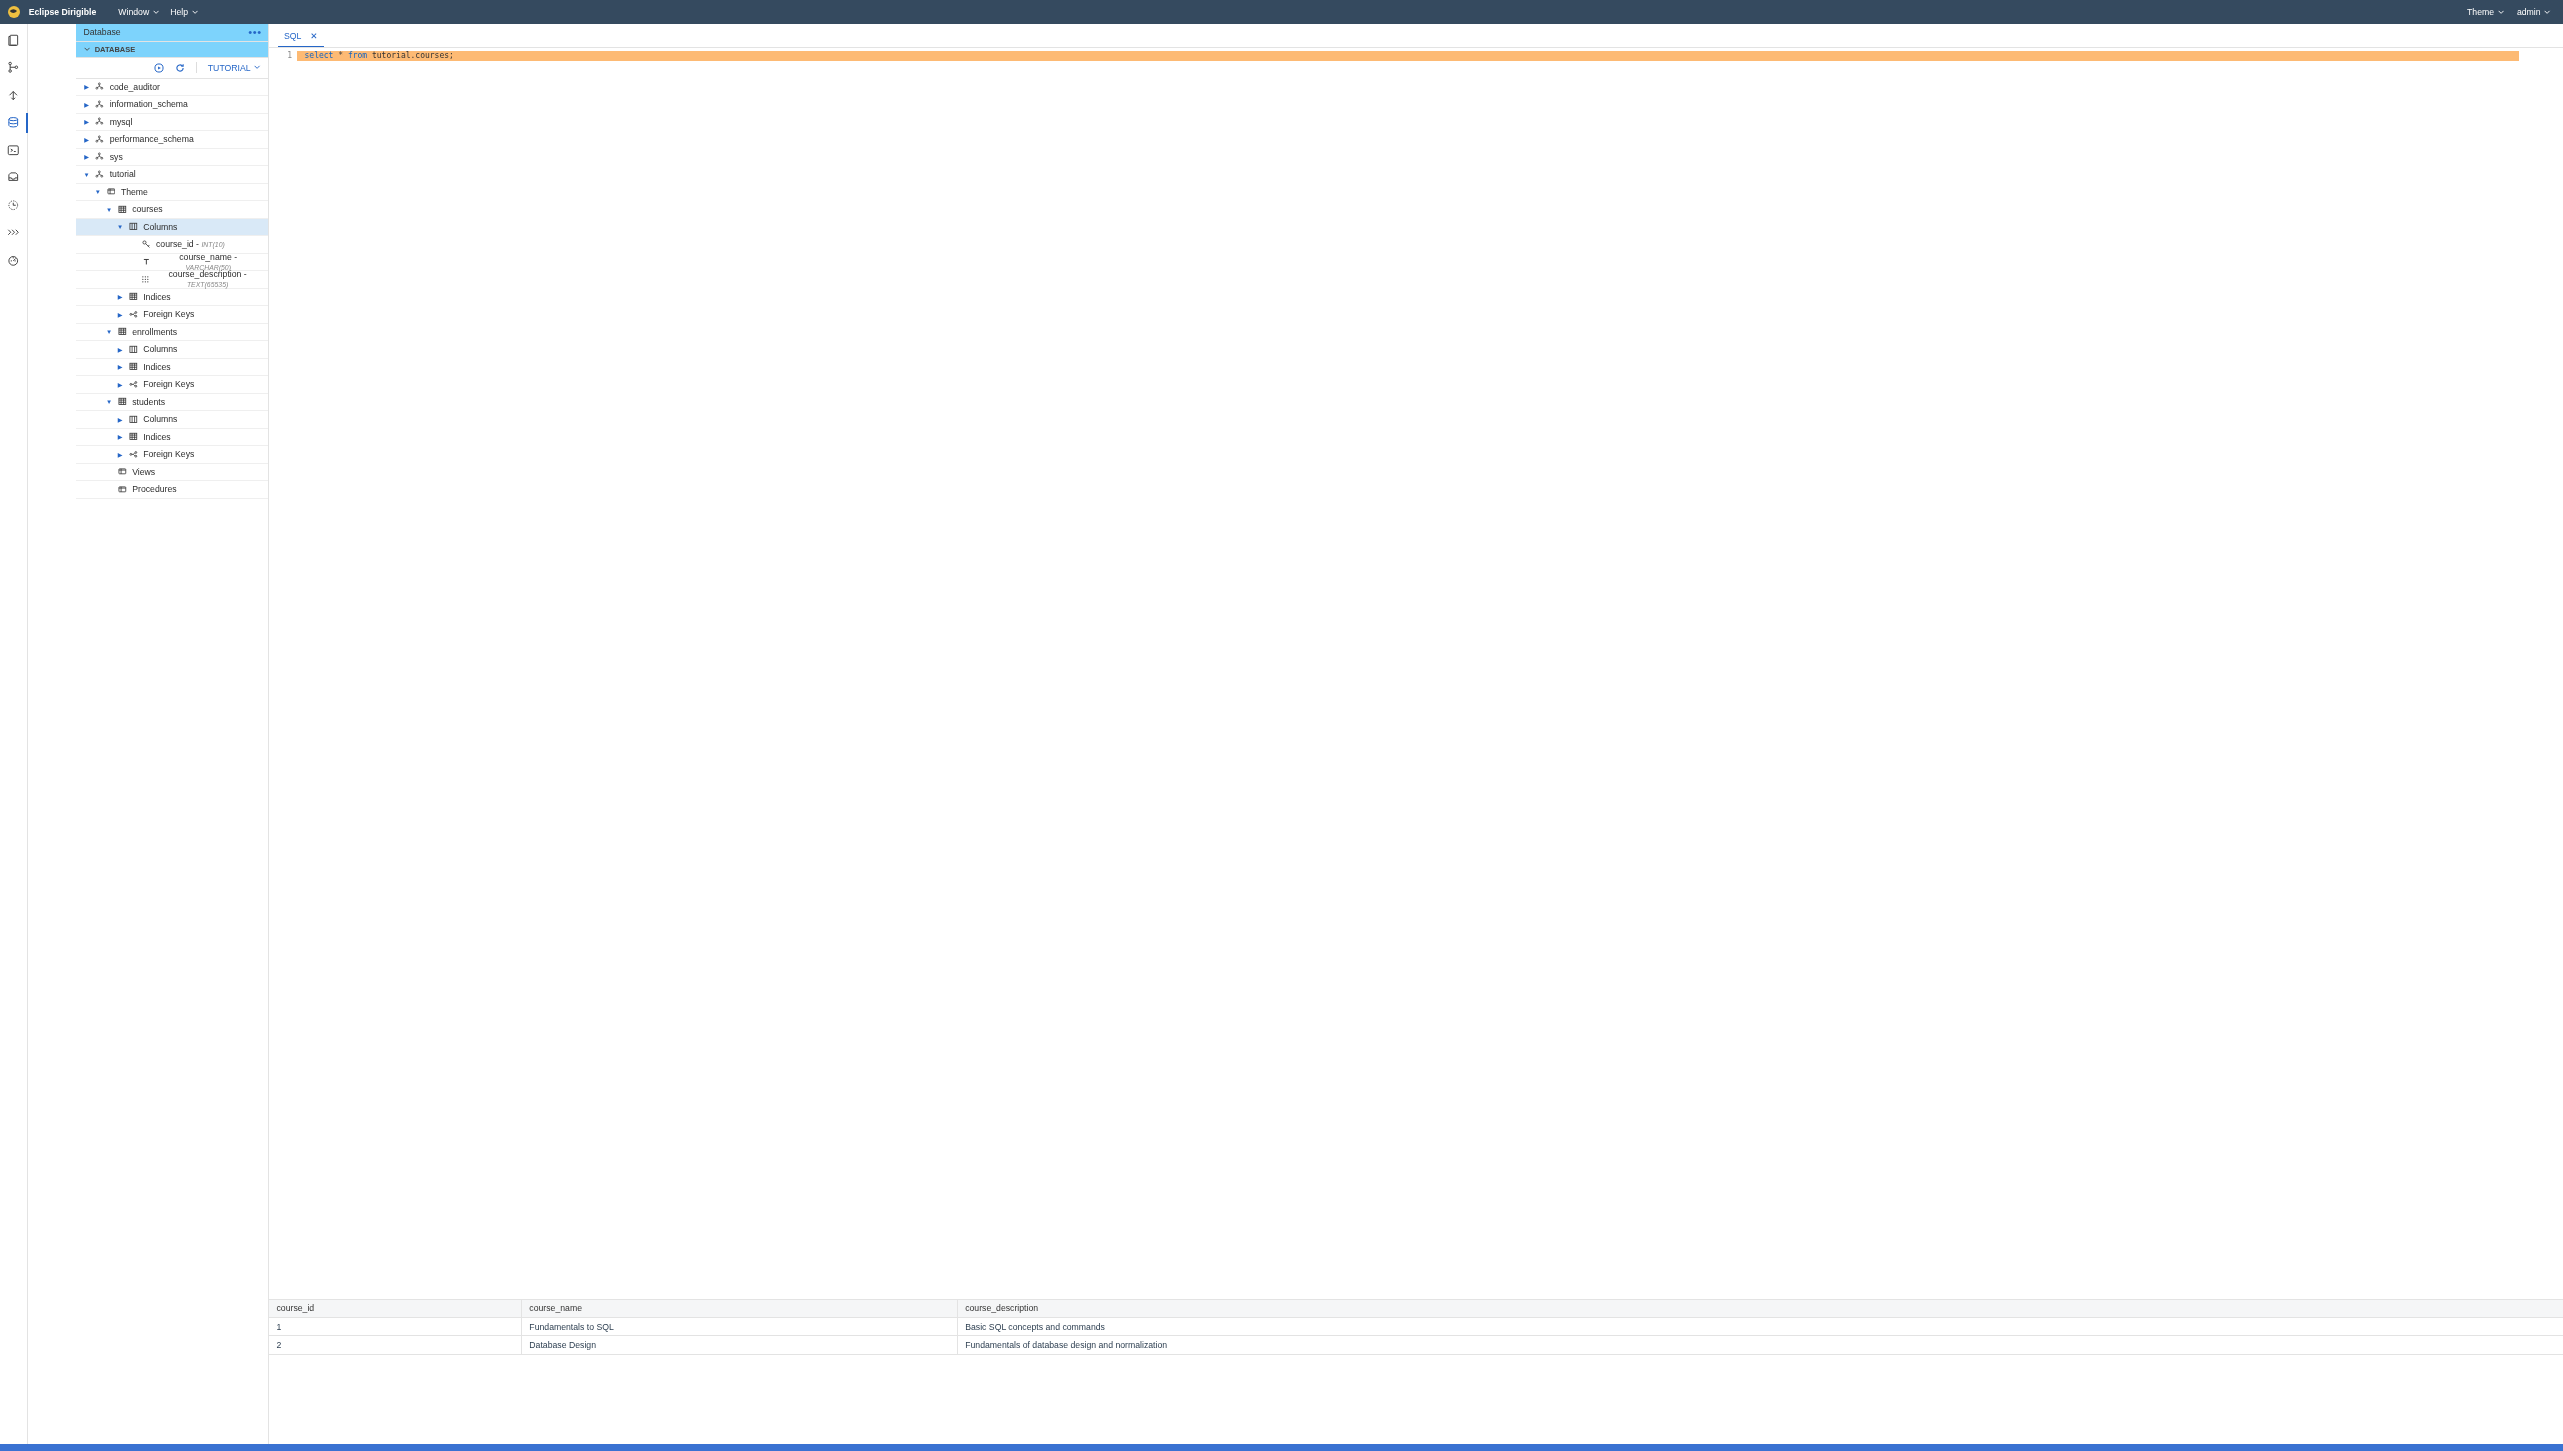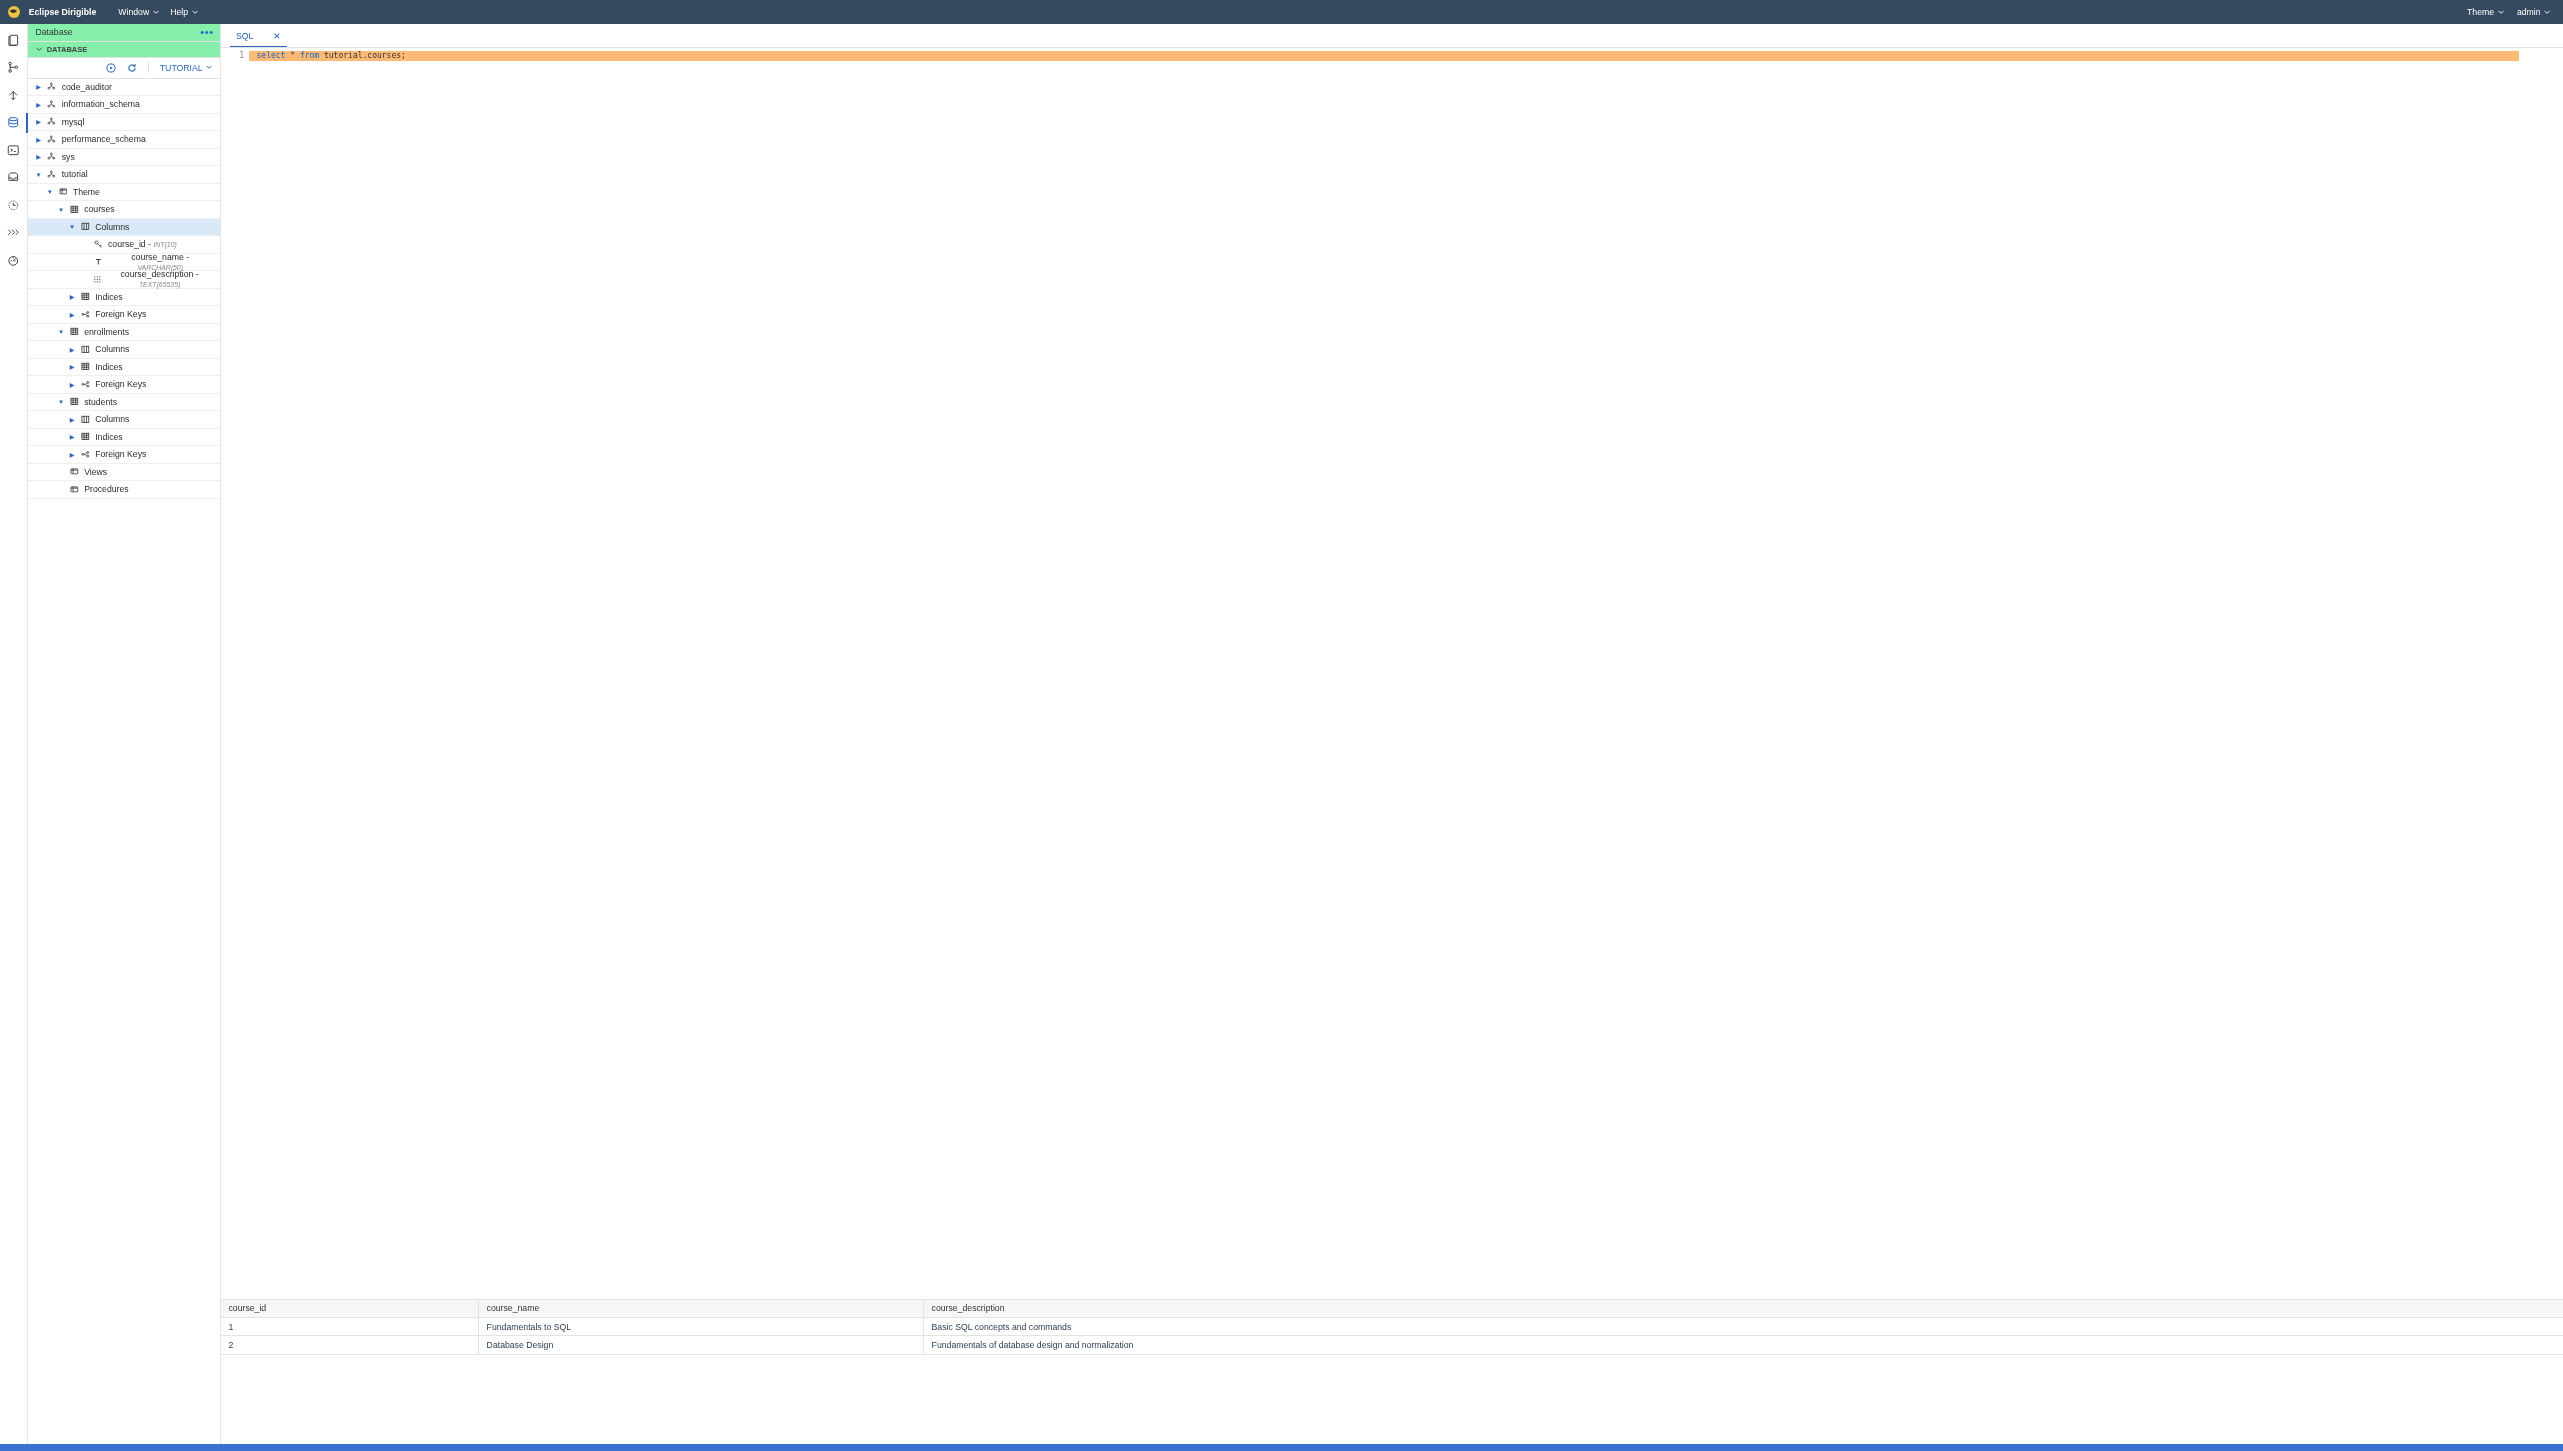--- a/index.html
+++ b/index.html
@@ -17,21 +17,21 @@
 
 .layout { display: flex; flex: 1; min-height: 0; }
 
 
 .activity-bar { width: 28px; background: #fff; border-right: 0.6px solid #e3e3e3; display: flex; flex-direction: column; align-items: center; padding-top: 8.7px; gap: 12.5px; flex-shrink: 0; }
 .activity-icon { width: 15px; height: 15px; display: flex; align-items: center; justify-content: center; cursor: pointer; color: #3a3a3a; position: relative; }
 .activity-icon.active { color: #2566c7; }
 .activity-icon.active::after { content: ''; position: absolute; right: -6.9px; top: -2.5px; width: 1.9px; height: 20px; background: #2566c7; }
 
 
-.sidebar { width: 193px; background: #86efac; border-right: 0.6px solid #e3e3e3; display: flex; flex-direction: column; flex-shrink: 0; }
+.sidebar { width: 193px; background: #7dd3fc; border-right: 0.6px solid #e3e3e3; display: flex; flex-direction: column; flex-shrink: 0; margin-left: 48px; }
 .sidebar-header { height: 17.5px; display: flex; align-items: center; justify-content: space-between; padding: 0 6.2px 0 7.5px; font-size: 8.7px; color: #333; border-bottom: 0.6px solid #e3e3e3; }
 .sidebar-dots { color: #2566c7; font-size: 11.2px; letter-spacing: 0.6px; cursor: pointer; line-height: 1; }
 .sidebar-section { height: 16px; display: flex; align-items: center; gap: 5px; padding: 0 7.5px; font-size: 7.5px; color: #444; font-weight: 600; border-bottom: 0.6px solid #e3e3e3; }
 .sidebar-toolbar { height: 21px; display: flex; align-items: center; justify-content: flex-end; gap: 11.2px; padding: 0 7.5px; border-bottom: 0.6px solid #e3e3e3; background: #fff; }
 .toolbar-btn { cursor: pointer; color: #2566c7; display: flex; align-items: center; justify-content: center; }
 .toolbar-sep { width: 0.6px; height: 11.2px; background: #ddd; }
 .toolbar-db { display: flex; align-items: center; gap: 3.7px; color: #2566c7; font-size: 8.7px; cursor: pointer; }
 
 
 .tree { flex: 1; overflow-y: auto; background: #fff; text-align: center; }
@@ -39,21 +39,21 @@
 .tree-row.selected { background: #d9e9f7; }
 .tree-chevron { width: 6.2px; display: flex; justify-content: center; color: #2566c7; font-size: 6.2px; }
 .tree-chevron.empty { visibility: hidden; }
 .tree-icon { width: 10px; height: 10px; display: flex; align-items: center; justify-content: center; color: #333; }
 .tree-label { font-size: 8.7px; color: #2c2c2c; }
 .tree-type { font-size: 6.9px; color: #888; font-style: italic; }
 
 
 .editor-area { flex: 1; display: flex; flex-direction: column; min-width: 0; background: #fff; }
 .editor-tabs { height: 24px; display: flex; align-items: flex-end; border-bottom: 0.6px solid #e3e3e3; padding-left: 8.7px; }
-.editor-tab { display: flex; align-items: center; gap: 20px; padding: 5px 6.2px 5px 6.2px; color: #2566c7; font-size: 8.7px; border-bottom: 1.9px solid #2566c7; cursor: pointer; }
+.editor-tab { display: flex; align-items: center; gap: 9px; padding: 5px 6.2px 5px 6.2px; color: #2566c7; font-size: 8.7px; border-bottom: 1.9px solid #2566c7; cursor: pointer; }
 .editor-tab-close { color: #2566c7; cursor: pointer; font-size: 8.7px; }
 .editor-body { flex: 1; display: flex; overflow: auto; position: relative; }
 .gutter { width: 28px; text-align: right; padding: 2.5px 5px 0 0; color: #888; font-family: ui-monospace, SFMono-Regular, Menlo, monospace; font-size: 8px; }
 .code-area { flex: 1; padding: 2.5px 0 0 7.5px; font-family: ui-monospace, SFMono-Regular, Menlo, monospace; font-size: 8px; }
 .code-line-bg { background: #fdba74; padding: 0.6px 7.5px 0.6px 7.5px; margin-left: -7.5px; display: inline-block; width: calc(100% - 37px); }
 .kw { color: #1565c0; }
 .tok-star { color: #444; }
 .tok-ident { color: #333; }
 
 

